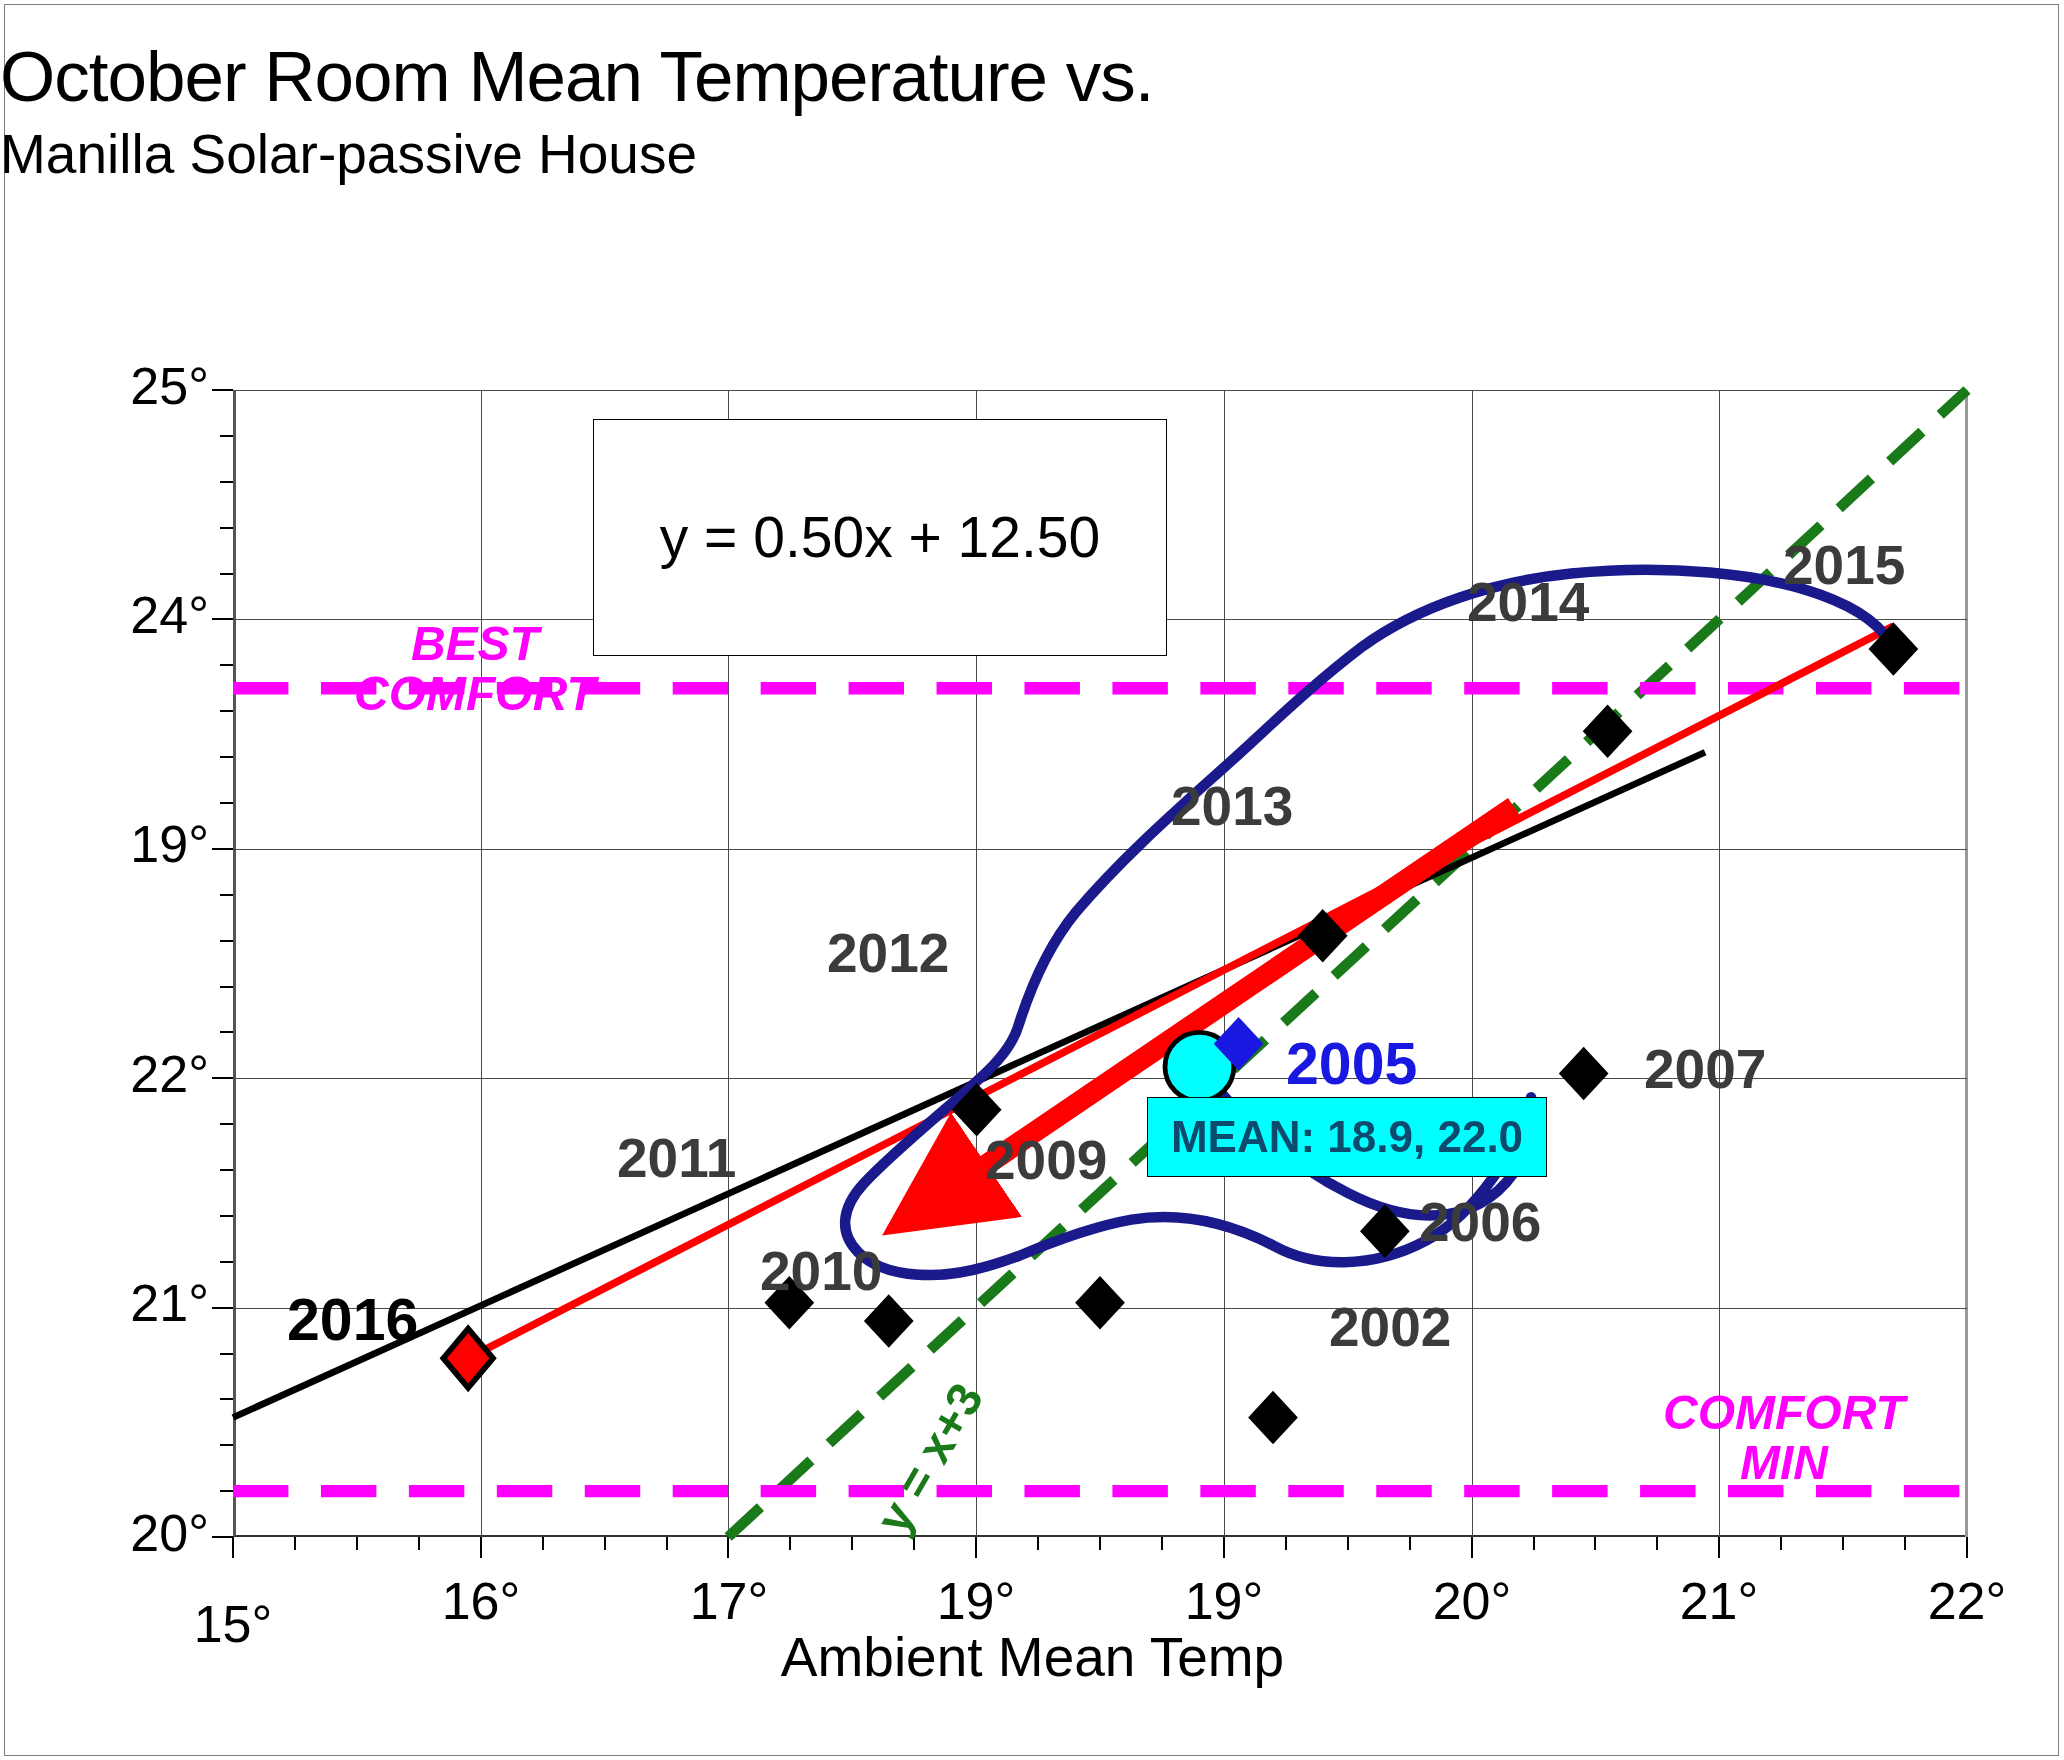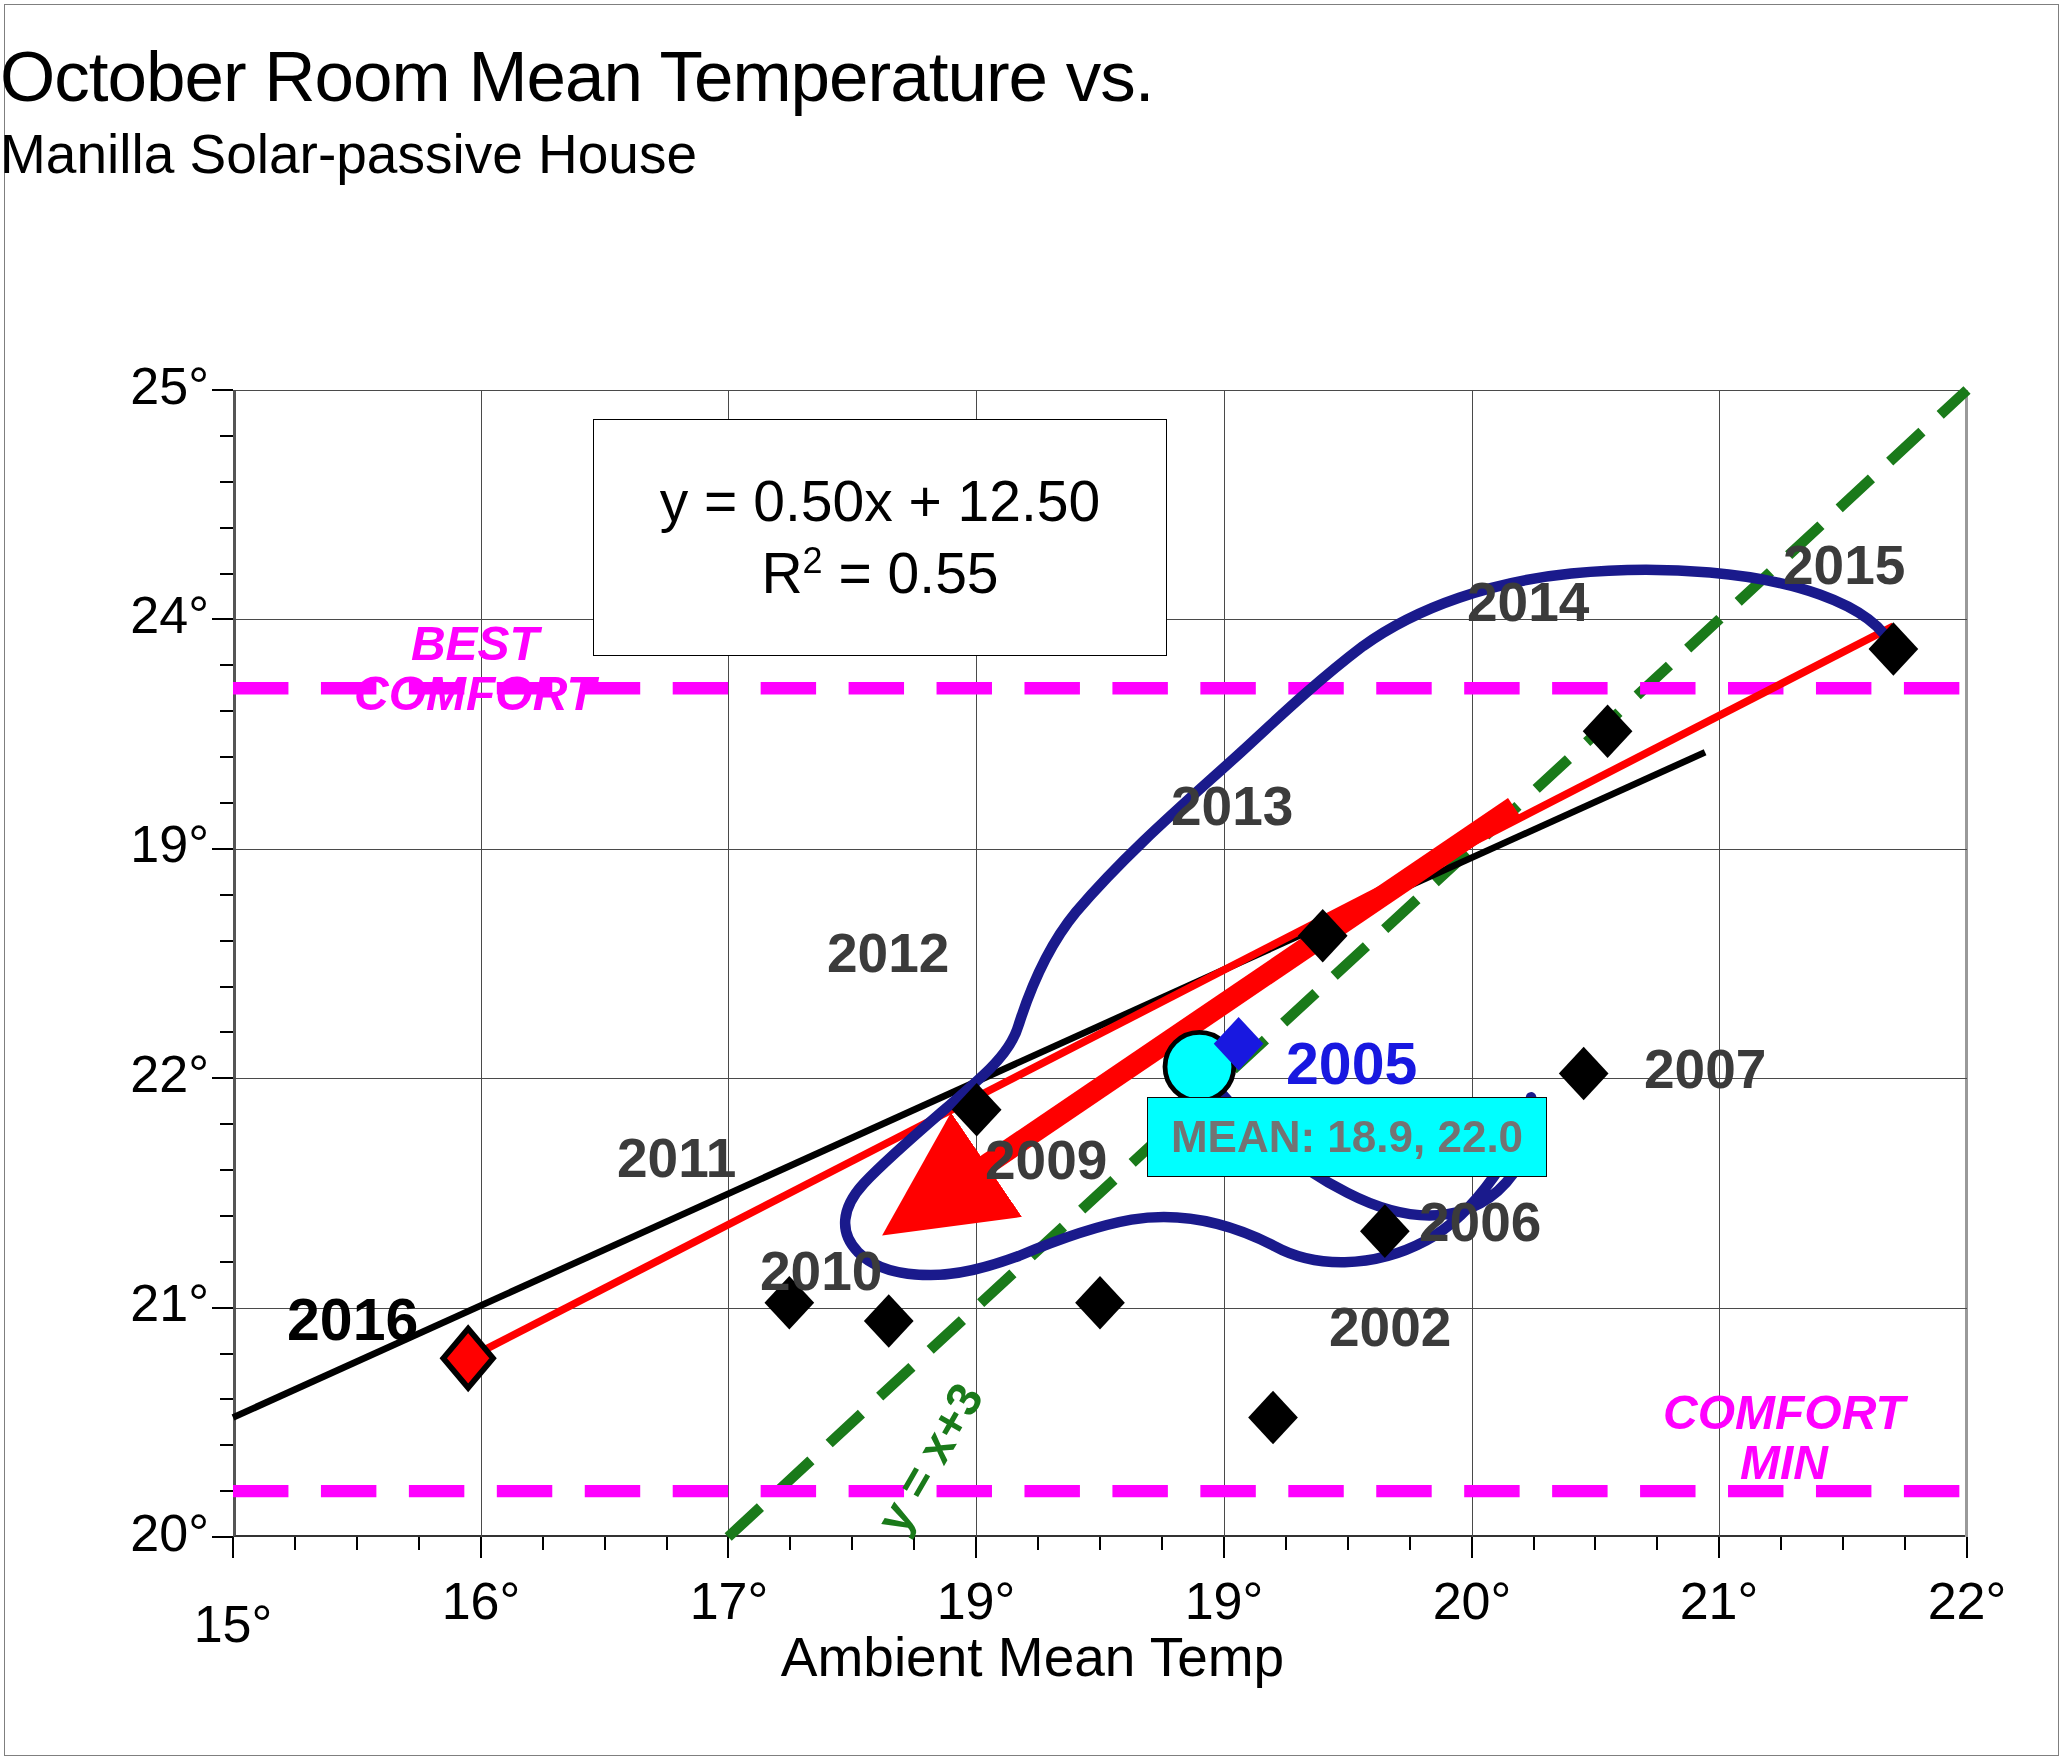--- a/index.html
+++ b/index.html
@@ -50,21 +50,21 @@
   
   .comfort{position:absolute;font-size:48px;font-weight:bold;font-style:italic;color:#ff00ff;white-space:nowrap;text-align:center;line-height:1.04;}
 
   
   #yx3{position:absolute;left:865px;top:1515px;font-size:48px;font-weight:bold;color:#1a7a1a;
        transform:rotate(-60deg);transform-origin:0 0;white-space:nowrap;}
 
   
   #mean-box{position:absolute;left:1147px;top:1097px;width:400px;height:80px;background:#00ffff;border:1px solid #0a0a0a;
             display:flex;align-items:center;justify-content:center;box-sizing:border-box;}
-  #mean-box span{font-size:44px;font-weight:bold;color:#737373;white-space:nowrap;}
+  #mean-box span{font-size:44px;font-weight:bold;color:#0c4a6e;white-space:nowrap;}
 </style>
 </head>
 <body>
 
 <div id="frame"></div>
 
 <div id="title-block">
   <div class="t-line1">October Room Mean Temperature vs.</div>
   <div class="t-sub">Manilla Solar-passive House</div>
 </div>
@@ -203,21 +203,20 @@
     <circle cx="1011" cy="708" r="36" fill="#00ffff" stroke="#000000" stroke-width="5"></circle>
 
     <polygon points="1026,684 1052,656 1078,684 1052,712" fill="#1818e0"></polygon>
 
     <polygon points="220,1013 246,982 272,1013 246,1044" fill="#ff0000" stroke="#000000" stroke-width="6"></polygon>
   </svg>
 </div>
 
 <div id="eqbox">
   <div class="l1">y = 0.50x + 12.50</div>
-  <div class="l2"><span>R</span><sup>2</sup><span> = 0.55</span></div>
 </div>
 
 <div id="mean-box">
   <span>MEAN: 18.9, 22.0</span>
 </div>
 
 <div class="comfort" style="left:354px;top:619px;">
   <div>BEST</div>
   <div>COMFORT</div>
 </div>

